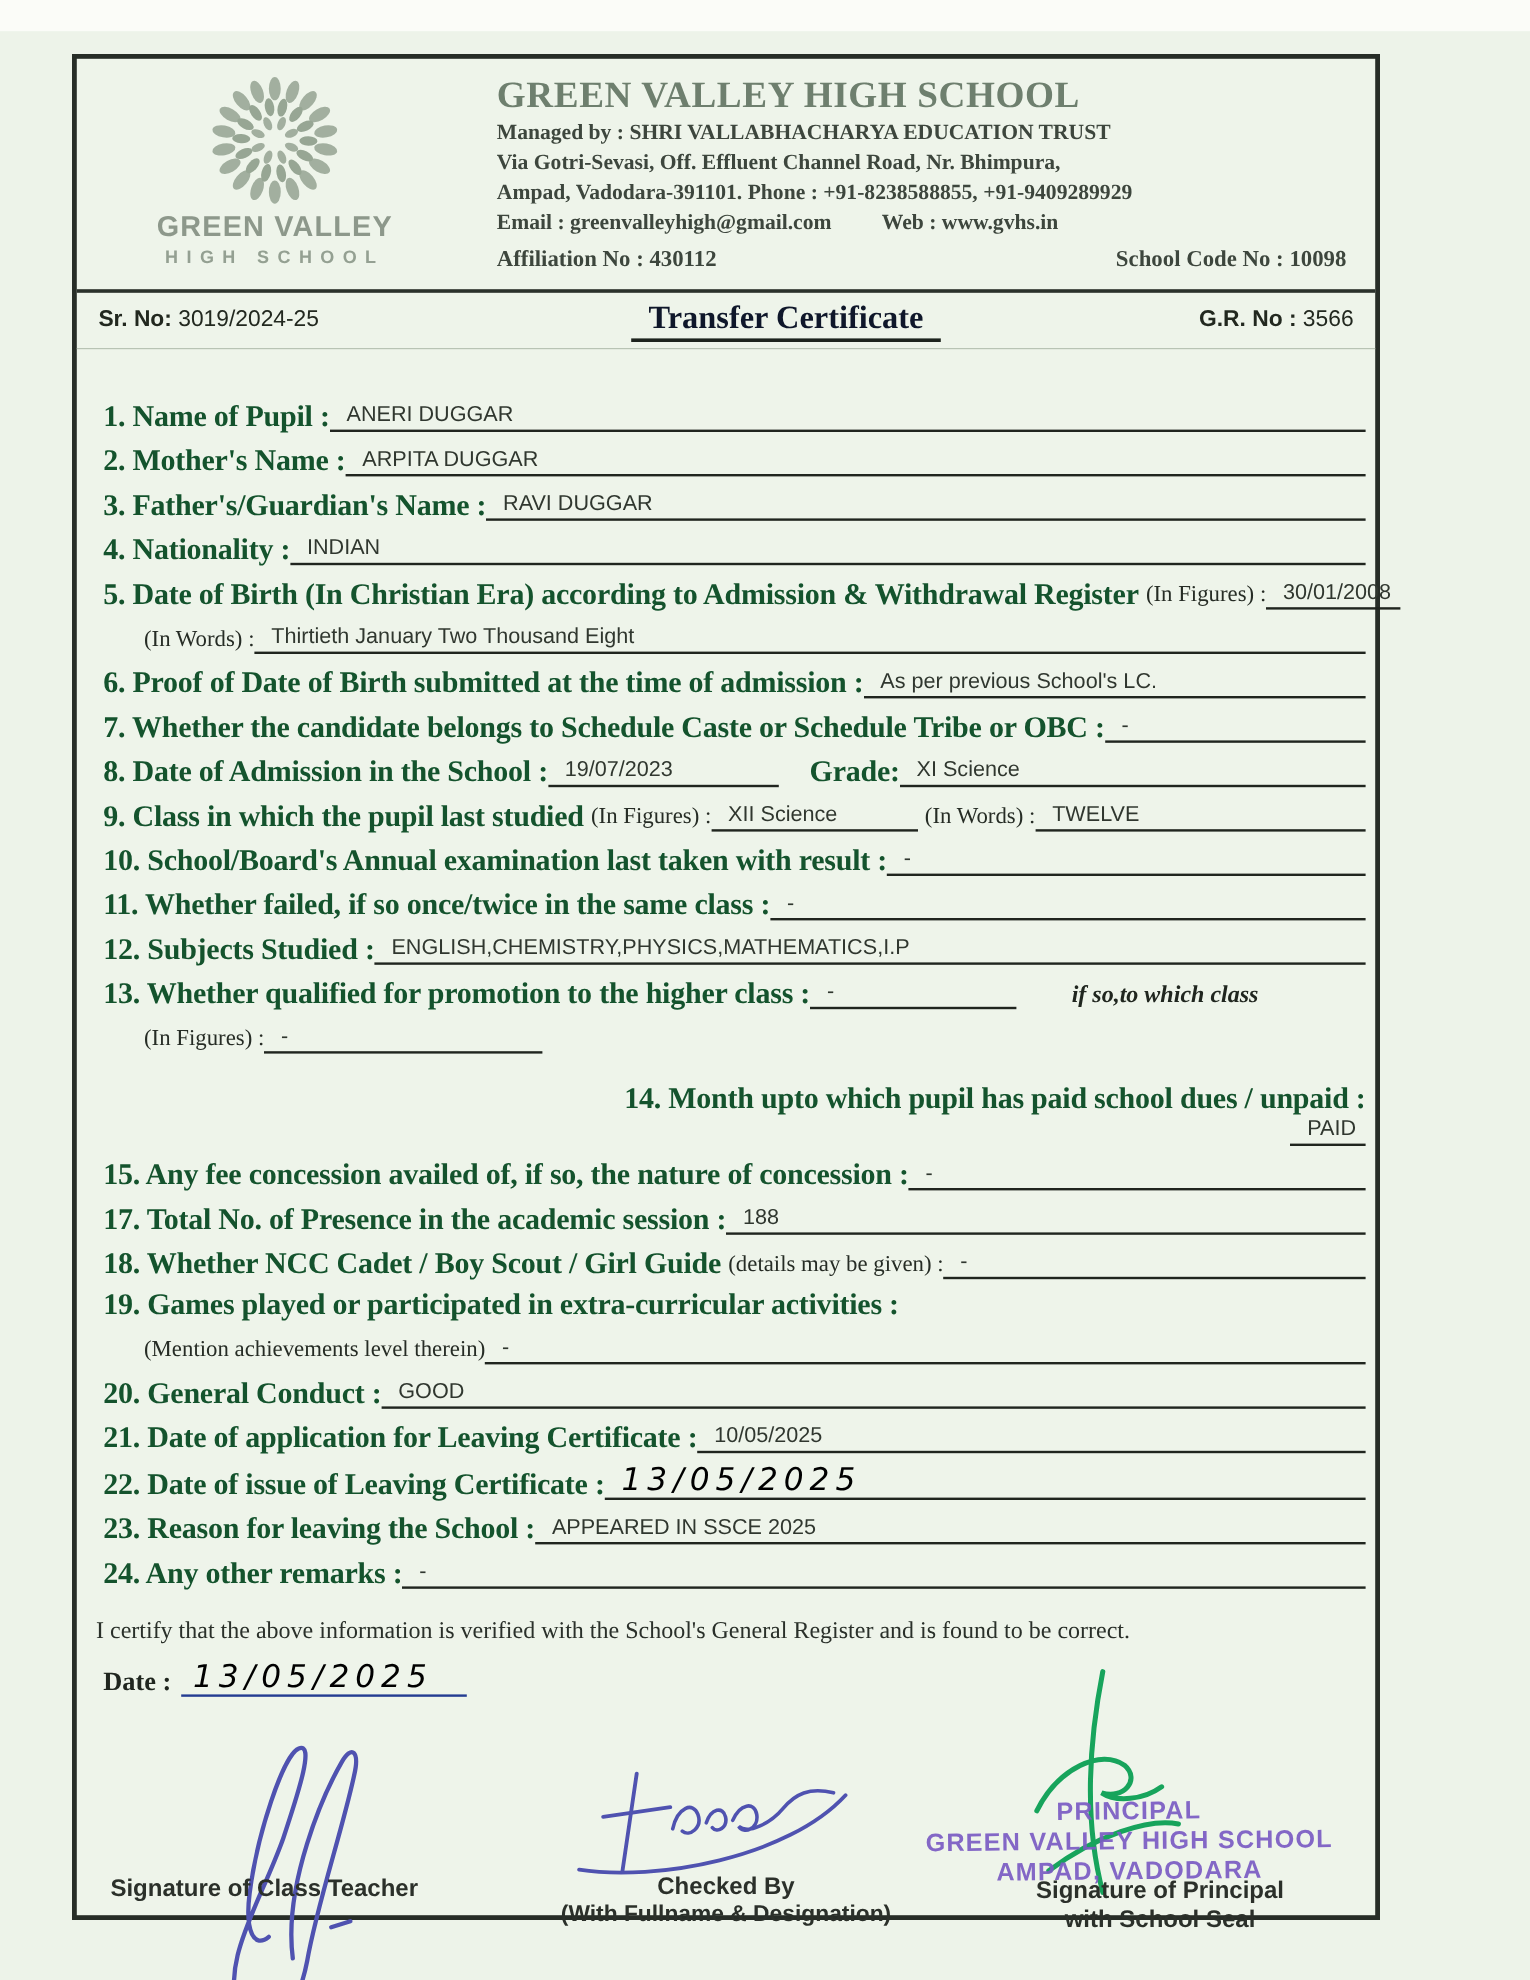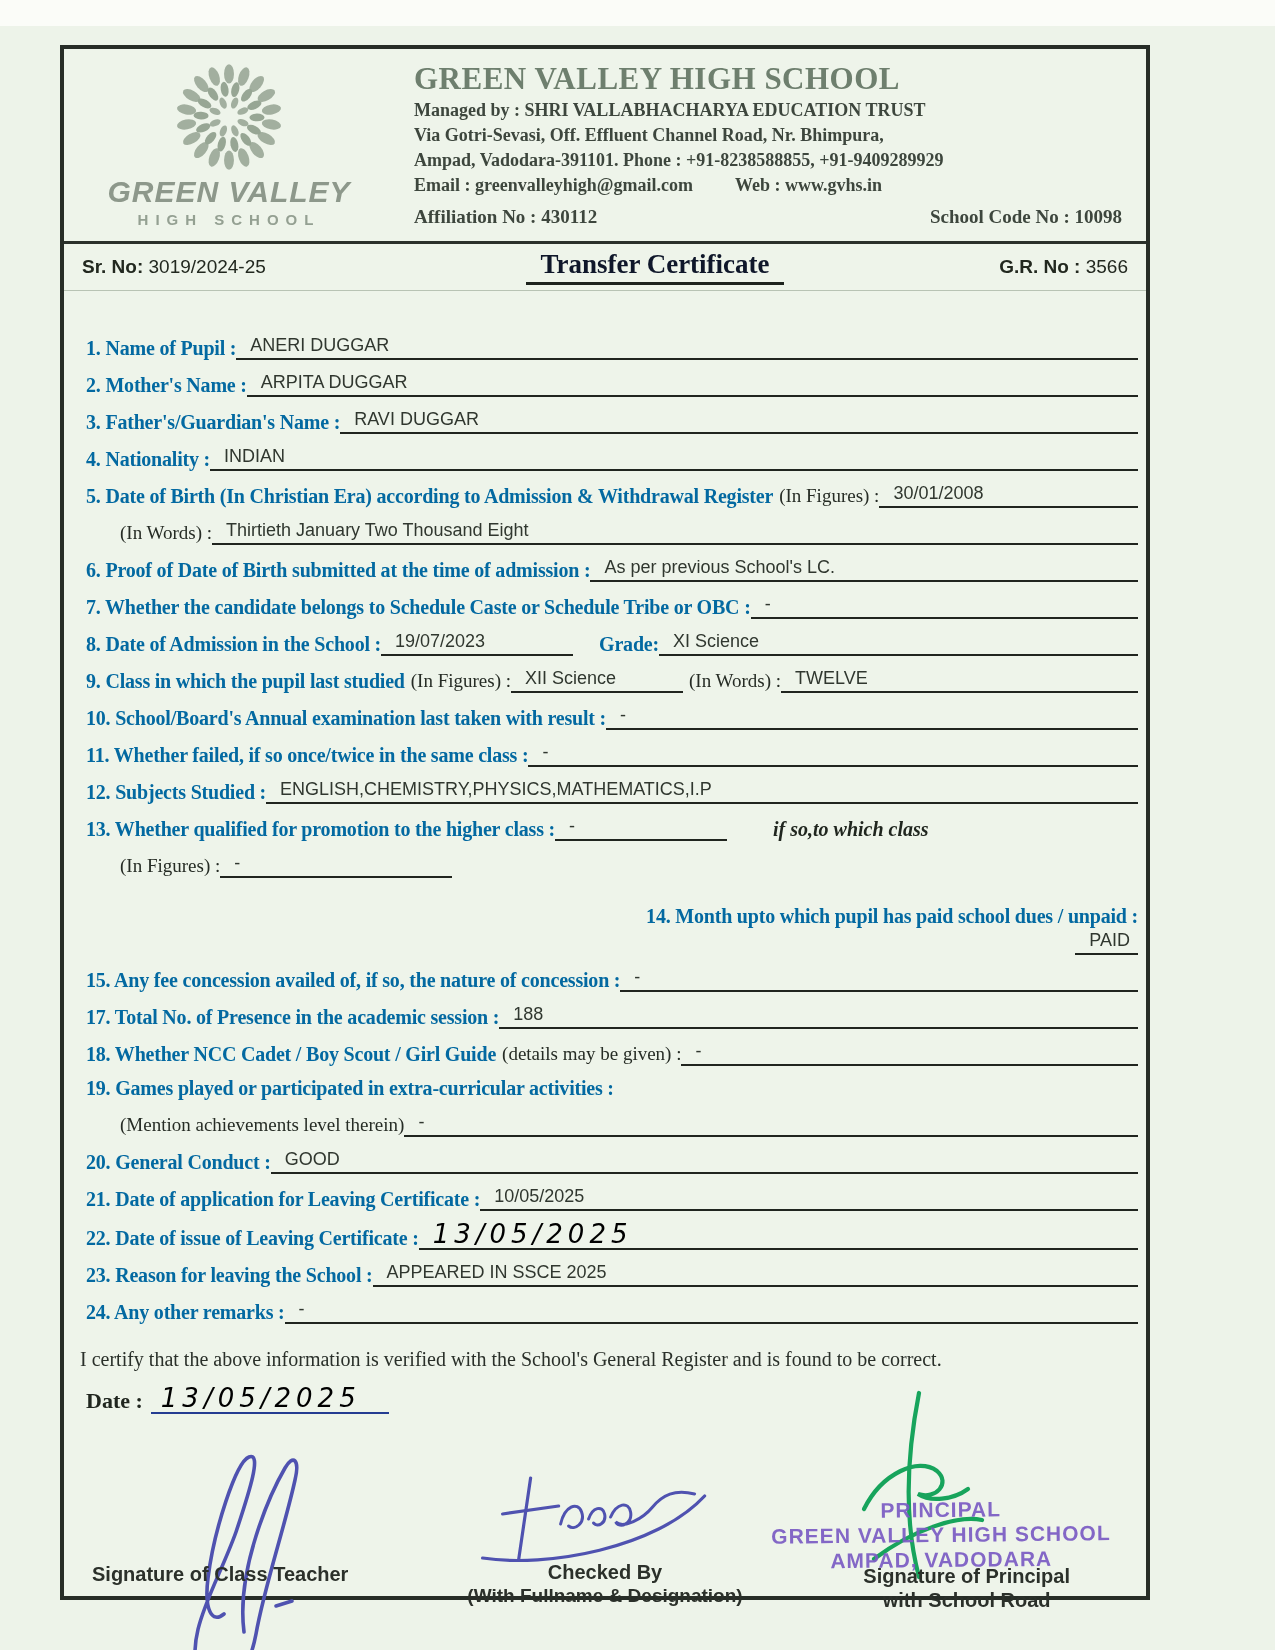--- a/index.html
+++ b/index.html
@@ -10,22 +10,22 @@
     -webkit-font-smoothing:antialiased;
   }
   .scan-strip{position:absolute;top:0;left:0;right:0;height:26px;background:#fbfcf8;}
   .cert-border{
     position:absolute;left:60px;top:45px;width:1090px;height:1555px;
     border:4px solid #272d27;background:#eef4ea;box-sizing:border-box;
   }
   
   .hdr{display:flex;padding:10px 10px 6px 6px;height:176px;}
   .logo-block{width:318px;text-align:center;padding-top:2px;}
-  .logo-name{font-family:"Liberation Sans",sans-serif;font-weight:600;font-size:30px;
-    letter-spacing:1px;color:#8d988b;margin-top:-2px;font-style:italic;}
+  .logo-name{font-family:"Liberation Sans",sans-serif;font-weight:600;font-size:24px;
+    letter-spacing:1px;color:#8d988b;margin-top:-2px;}
   .logo-sub{font-family:"Liberation Sans",sans-serif;font-weight:600;font-size:15px;
     letter-spacing:7px;color:#94a092;margin-top:2px;}
   .hdr-info{flex:1;padding-left:26px;}
   .school-name{font-weight:700;font-size:31px;color:#6e7f6e;letter-spacing:.5px;margin-top:2px;}
   .hdr-line{font-weight:700;font-size:18px;color:#3d463d;line-height:23px;margin-top:2px;}
   .hdr-line .web{margin-left:42px;}
   .hdr-aff{display:flex;justify-content:space-between;font-weight:700;font-size:19px;
     color:#3d463d;margin-top:9px;padding-right:14px;}
   .hdr-rule{height:3px;background:#2b312b;}
   
@@ -35,21 +35,21 @@
   .doc-title{flex:1;text-align:center;}
   .doc-title span{display:inline-block;font-weight:700;font-size:27px;color:#0f172a;
     border-bottom:3px solid #1d231d;padding:0 14px 2px;}
   .grno{width:230px;text-align:right;font-family:"Liberation Sans",sans-serif;
     font-size:19px;color:#22281f;}
   .grno .b{font-weight:700;}
   .thin-rule{height:1px;background:#b8c3b4;}
   
   .fields{padding:42px 8px 0 22px;}
   .frow{display:flex;align-items:flex-end;margin-bottom:10px;white-space:nowrap;}
-  .lbl{font-weight:700;font-size:20px;line-height:24px;color:#0369a1;letter-spacing:-.2px;}
+  .lbl{font-weight:700;font-size:25px;line-height:24px;color:#14532d;letter-spacing:-.2px;}
   .paren{font-weight:400;font-size:19px;line-height:24px;color:#262c25;margin-left:6px;}
   .val{font-family:"Liberation Sans",sans-serif;font-size:18px;line-height:24px;color:#30372f;
     border-bottom:2px solid #20251f;padding:0 8px 1px 14px;}
   .fill{flex:1;}
   .indent{padding-left:28px;}
   .w150{width:150px;}
   .w170{width:170px;}
   .w210{width:210px;}
   .note{font-weight:700;font-style:italic;font-size:20px;line-height:24px;color:#20261f;margin-left:46px;}
   .gap-top{margin-top:26px;flex-direction:column;}
@@ -344,17 +344,17 @@
       <path d="M58,122 C76,86 112,70 131,84 C145,96 130,113 112,107 C124,115 147,113 162,102" fill="none" stroke="#17a45c" stroke-width="4.2" stroke-linecap="round"></path>
       <path d="M68,172 C108,142 152,128 176,133" fill="none" stroke="#17a45c" stroke-width="4.2" stroke-linecap="round"></path>
     </svg>
     <div class="stamp">
       <div>PRINCIPAL</div>
       <div>GREEN VALLEY HIGH SCHOOL</div>
       <div>AMPAD, VADODARA</div>
     </div>
     <div class="sig-label lbl-principal">
       <div>Signature of Principal</div>
-      <div>with School Road</div>
+      <div>with School Seal</div>
     </div>
 
   </footer>
 </div>
 
 </body></html>

